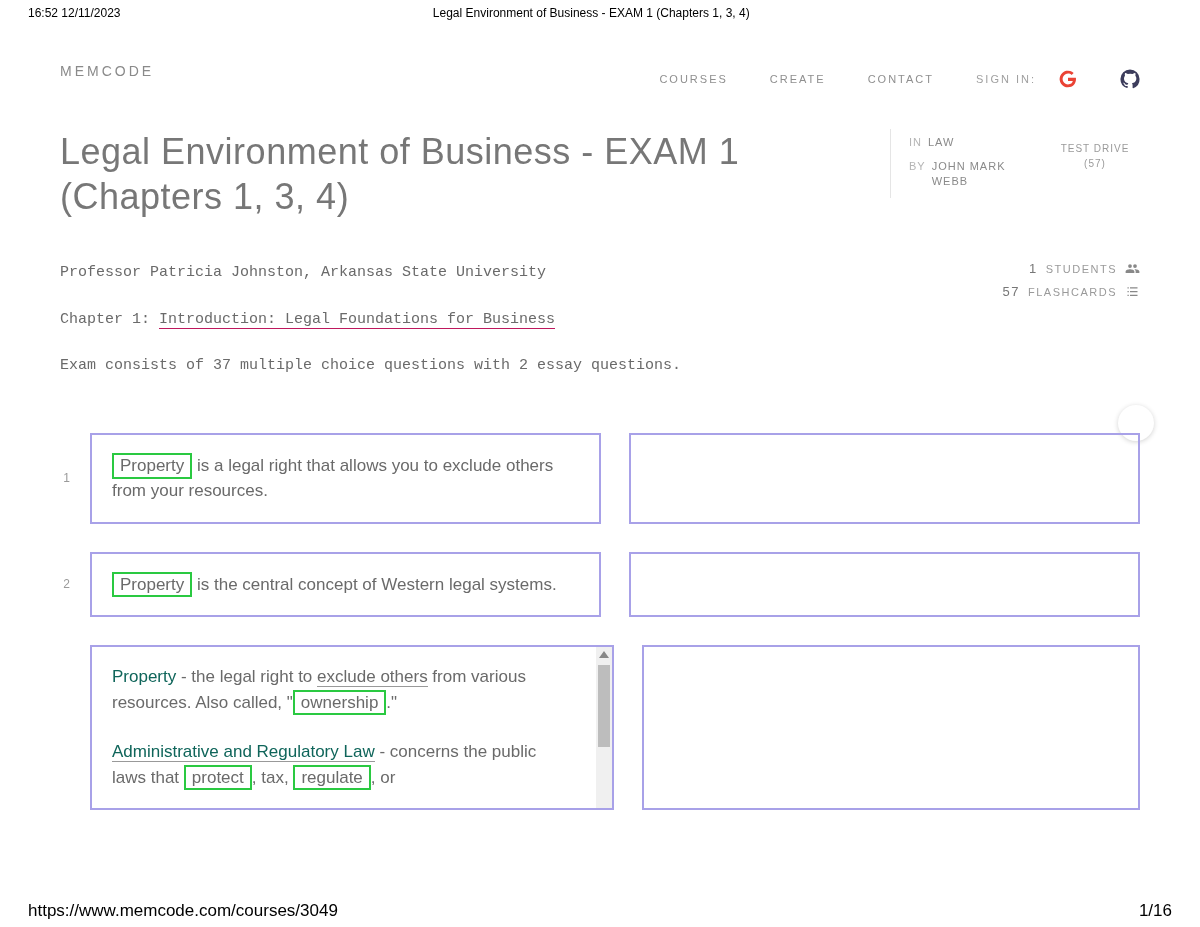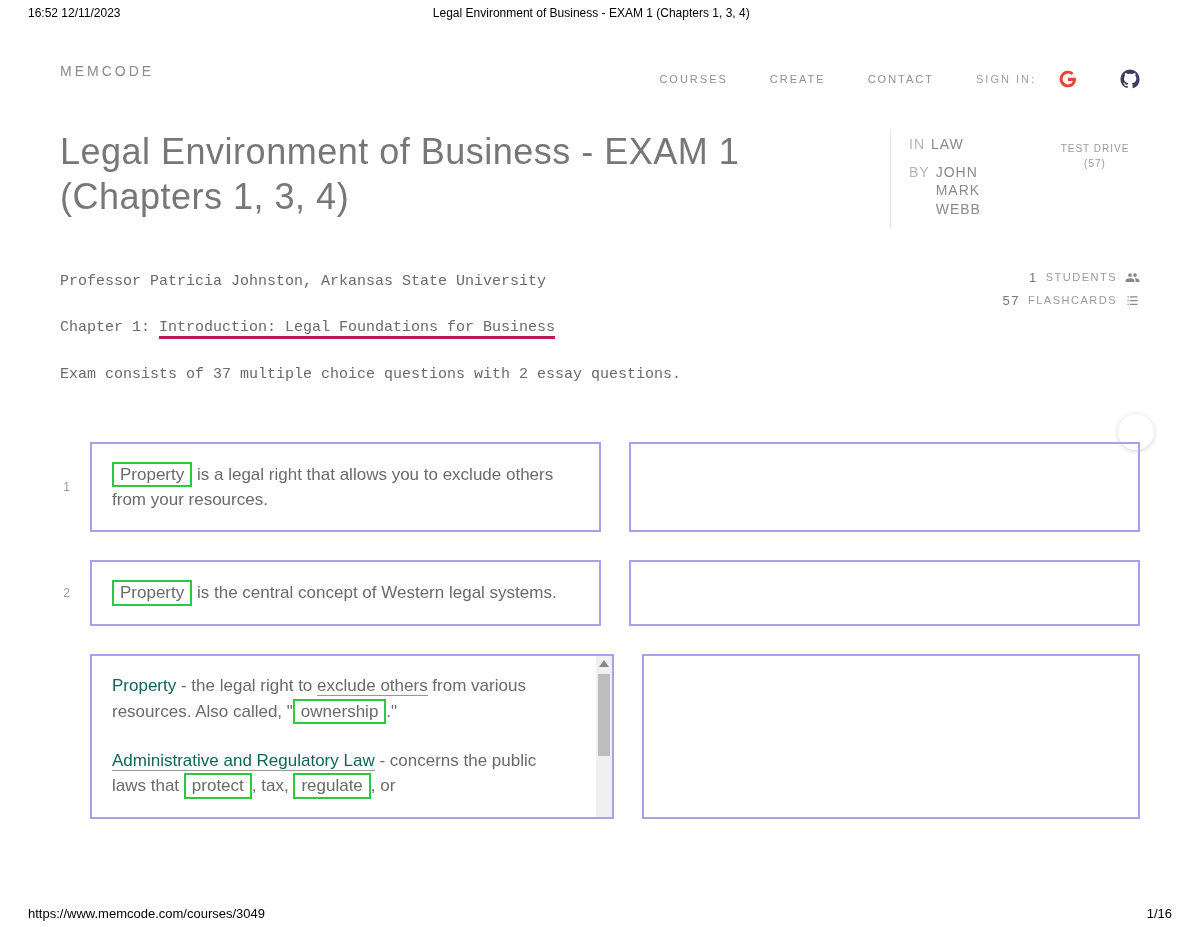--- a/index.html
+++ b/index.html
@@ -61,21 +61,21 @@
     font-weight: 300;
     color: #777;
     line-height: 1.25;
     letter-spacing: 0.5px;
   }
   .meta-col {
     width: 130px;
     border-left: 1px solid #e5e5e5;
     padding-left: 18px;
     padding-top: 6px;
-    font-size: 14px;
+    font-size: 11px;
     letter-spacing: 1px;
     color: #9a9a9a;
   }
   .meta-row { display: flex; gap: 6px; margin-bottom: 10px; line-height: 1.3; }
   .meta-row .k { color: #b5b5b5; }
   .meta-row .v { color: #8a8a8a; }
   .td-col {
     width: 90px;
     text-align: center;
     font-size: 10px;
@@ -91,21 +91,21 @@
   }
   .desc-left {
     max-width: 740px;
     font-size: 15px;
     color: #6a6a6a;
     line-height: 1.55;
     font-weight: 300;
     font-family: Liberation Mono, monospace;
   }
   .desc-left .chapter-link {
-    border-bottom: 3px solid #be185d;
+    border-bottom: 1px solid #be185d;
     color: #6a6a6a;
     margin-top: 8px;
   }
   .stats-right {
     position: absolute;
     right: 0;
     top: 0;
     font-size: 11px;
     letter-spacing: 1.5px;
     color: #9a9a9a;
@@ -197,21 +197,21 @@
     width: 12px; height: 82px;
     background: #bdbdbd;
   }
 
   .print-footer {
     position: fixed;
     left: 0; right: 0; bottom: 6px;
     display: flex;
     justify-content: space-between;
     padding: 0 28px;
-    font-size: 13px;
+    font-size: 17px;
     color: #000;
     font-family: Arial, sans-serif;
     background: #fff;
   }
 </style>
 </head>
 <body>
 
 <div class="print-header">
   <span>16:52 12/11/2023</span>

